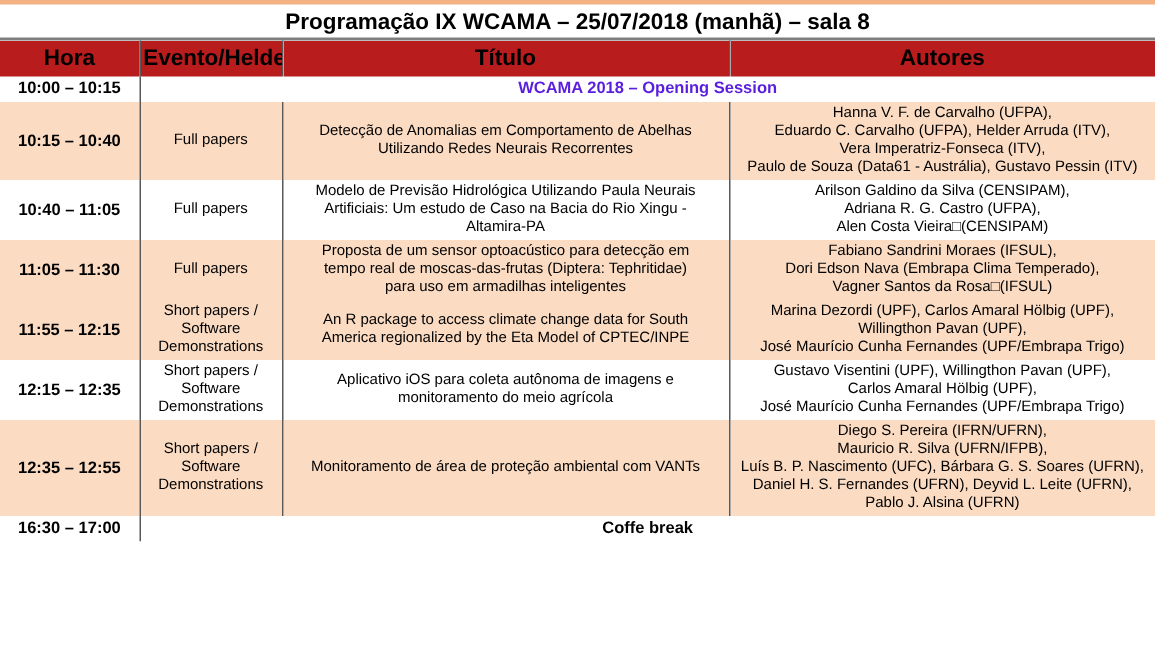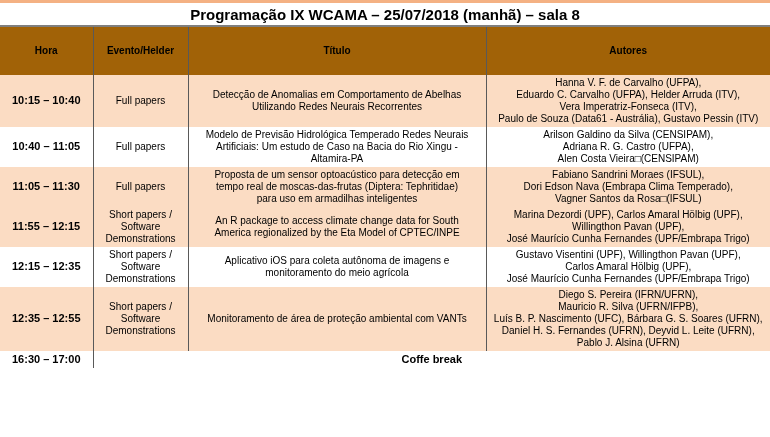--- a/index.html
+++ b/index.html
@@ -28,24 +28,24 @@
   col.c-autores{width:284px;}
   th,td{
     vertical-align:middle;
     text-align:center;
     padding:2px 3px;
     font-size:10px;
     line-height:1.2;
     overflow:hidden;
   }
   th{
-    background:#a16207;
+    background:#b91c1c;
     font-weight:bold;
-    font-size:10px;
-    padding:18px 2px;
+    font-size:15px;
+    padding:3px 2px;
   }
   tr.shaded td{background:#FBDCC3;}
   td.hora{font-weight:bold;font-size:11px;white-space:nowrap;}
   td.session{font-weight:bold;font-size:11px;padding:2px 3px;}
   td.session.opening{color:#5A1EDE;}
   .v{border-right:1px solid #595959;}
   .multiline{white-space:pre-line;}
 </style>
 </head>
 <body>
@@ -64,34 +64,38 @@
     </colgroup>
     <thead>
       <tr>
         <th class="v">Hora</th>
         <th class="v">Evento/Helder</th>
         <th class="v">Título</th>
         <th>Autores</th>
       </tr>
     </thead>
     <tbody id="rows-body">
+        <tr>
+    <td class="hora v">10:00 – 10:15</td>
+    <td class="session opening" colspan="3">WCAMA 2018 – Opening Session</td>
+  </tr>
         <tr class="shaded">
     <td class="hora v">10:15 – 10:40</td>
     <td class="track v multiline">Full papers</td>
     <td class="titulo v multiline">Detecção de Anomalias em Comportamento de Abelhas
 Utilizando Redes Neurais Recorrentes</td>
     <td class="autores multiline">Hanna V. F. de Carvalho (UFPA),
 Eduardo C. Carvalho (UFPA), Helder Arruda (ITV),
 Vera Imperatriz-Fonseca (ITV),
 Paulo de Souza (Data61 - Austrália), Gustavo Pessin (ITV)</td>
   </tr>
         <tr>
     <td class="hora v">10:40 – 11:05</td>
     <td class="track v multiline">Full papers</td>
-    <td class="titulo v multiline">Modelo de Previsão Hidrológica Temperado Redes Neurais
+    <td class="titulo v multiline">Modelo de Previsão Hidrológica Utilizando Paula Neurais
 Artificiais: Um estudo de Caso na Bacia do Rio Xingu -
 Altamira-PA</td>
     <td class="autores multiline">Arilson Galdino da Silva (CENSIPAM),
 Adriana R. G. Castro (UFPA),
 Alen Costa Vieira□(CENSIPAM)</td>
   </tr>
         <tr class="shaded">
     <td class="hora v">11:05 – 11:30</td>
     <td class="track v multiline">Full papers</td>
     <td class="titulo v multiline">Proposta de um sensor optoacústico para detecção em

